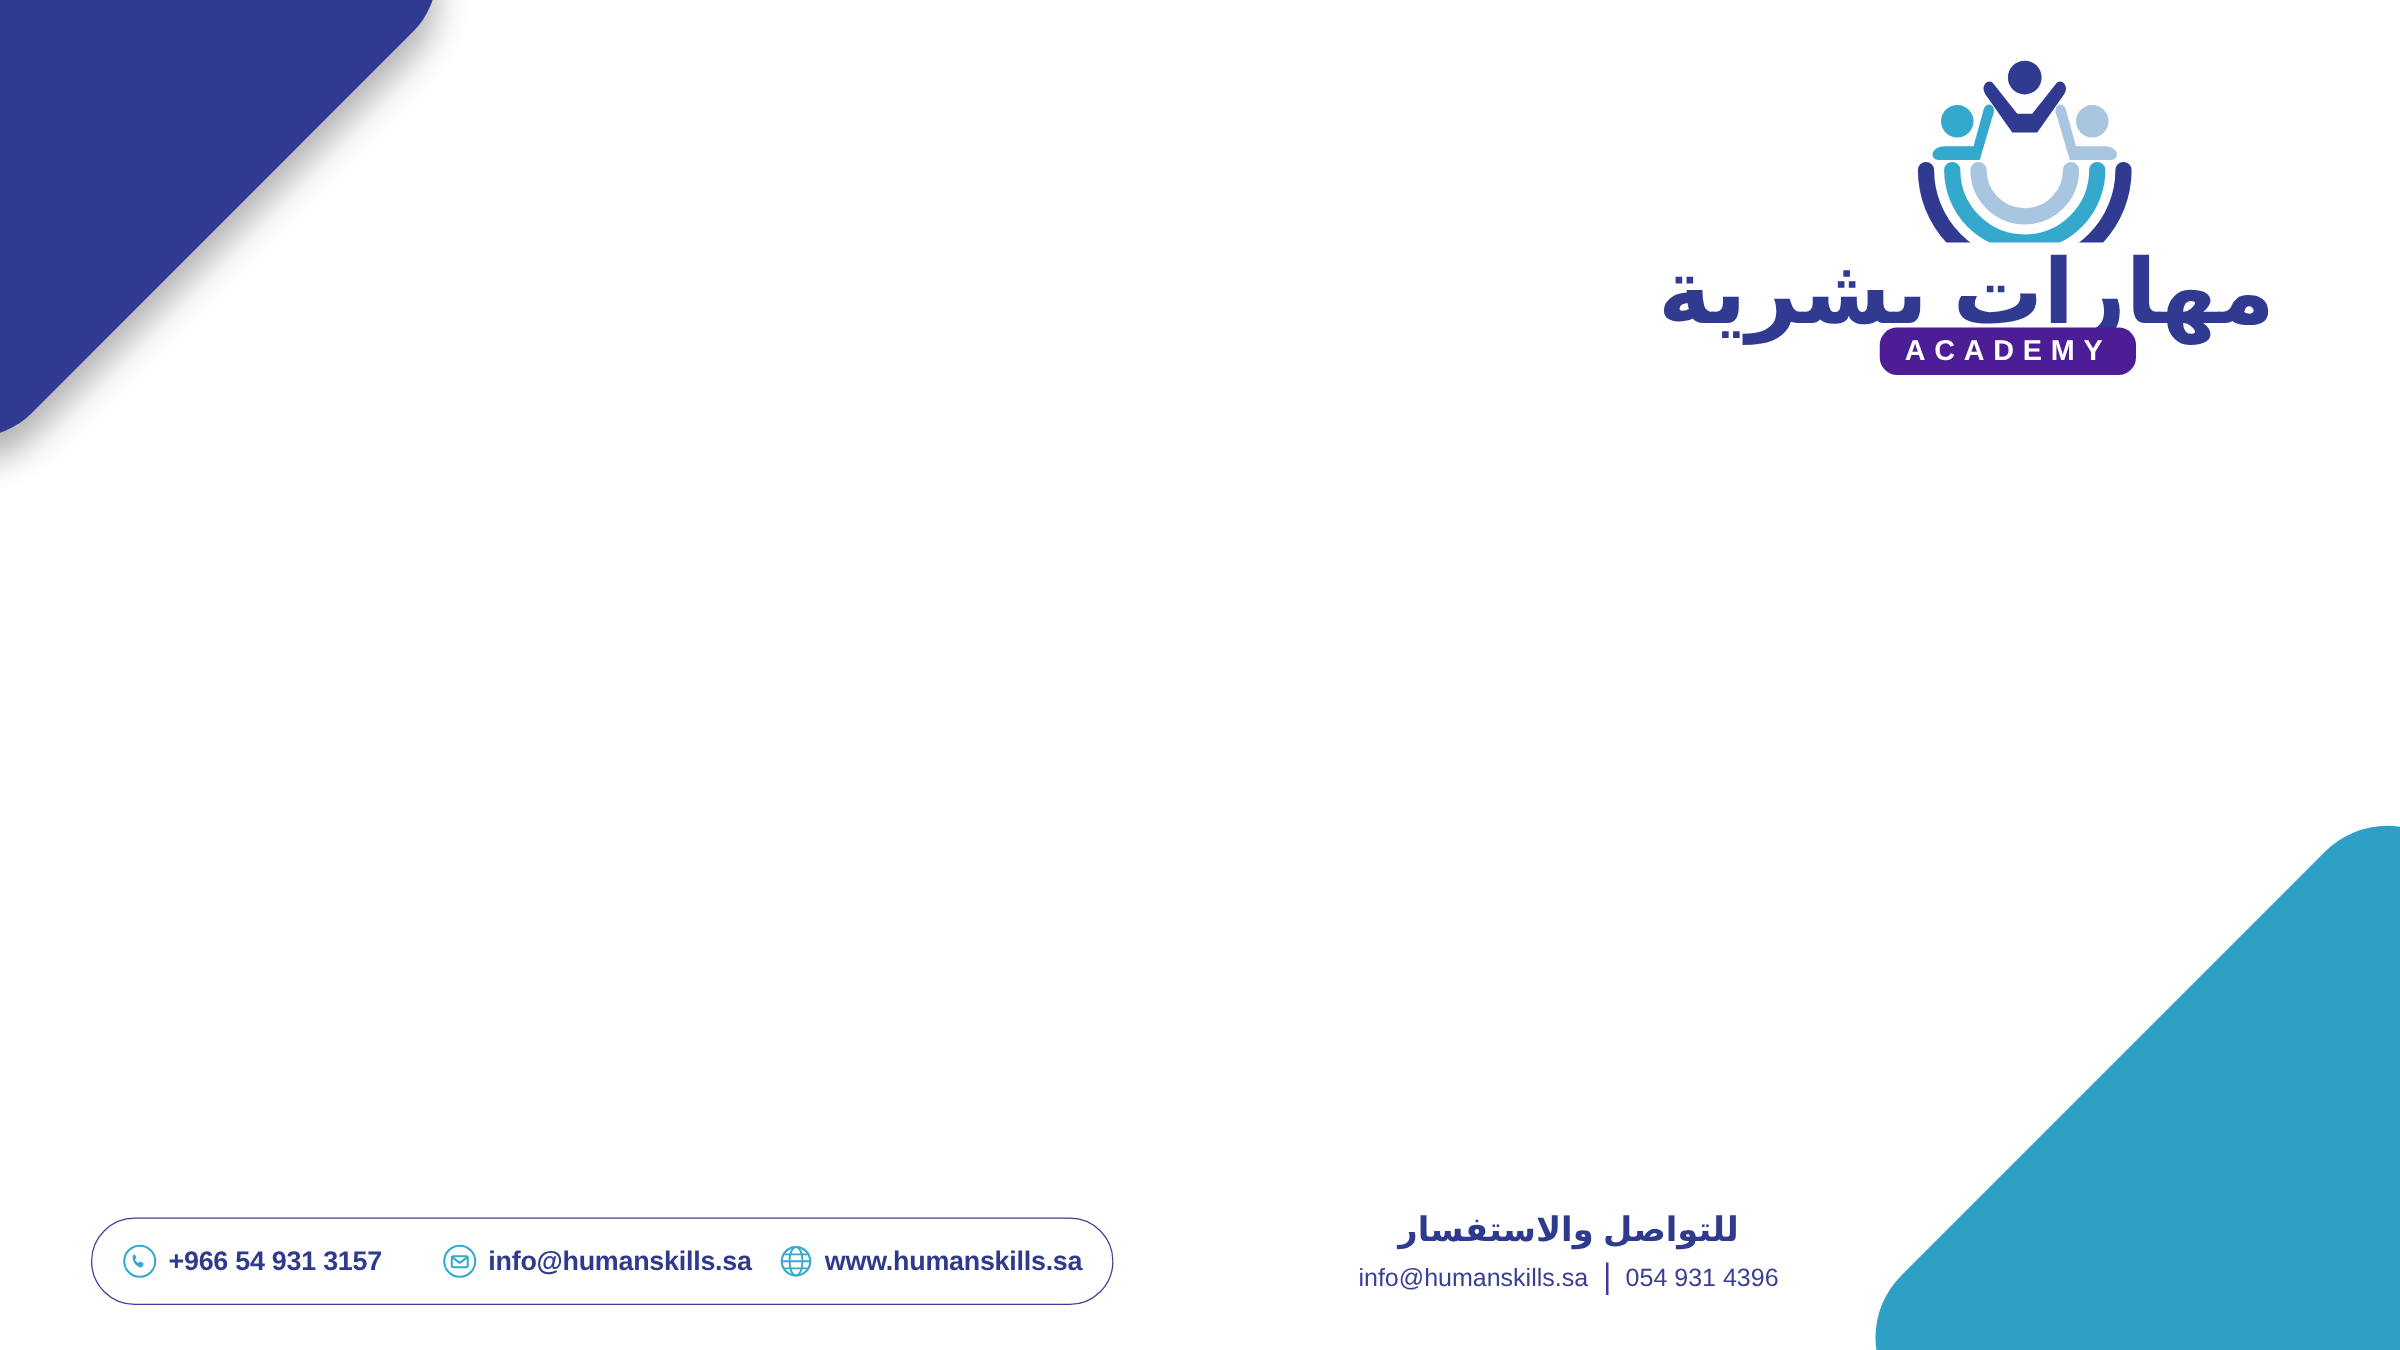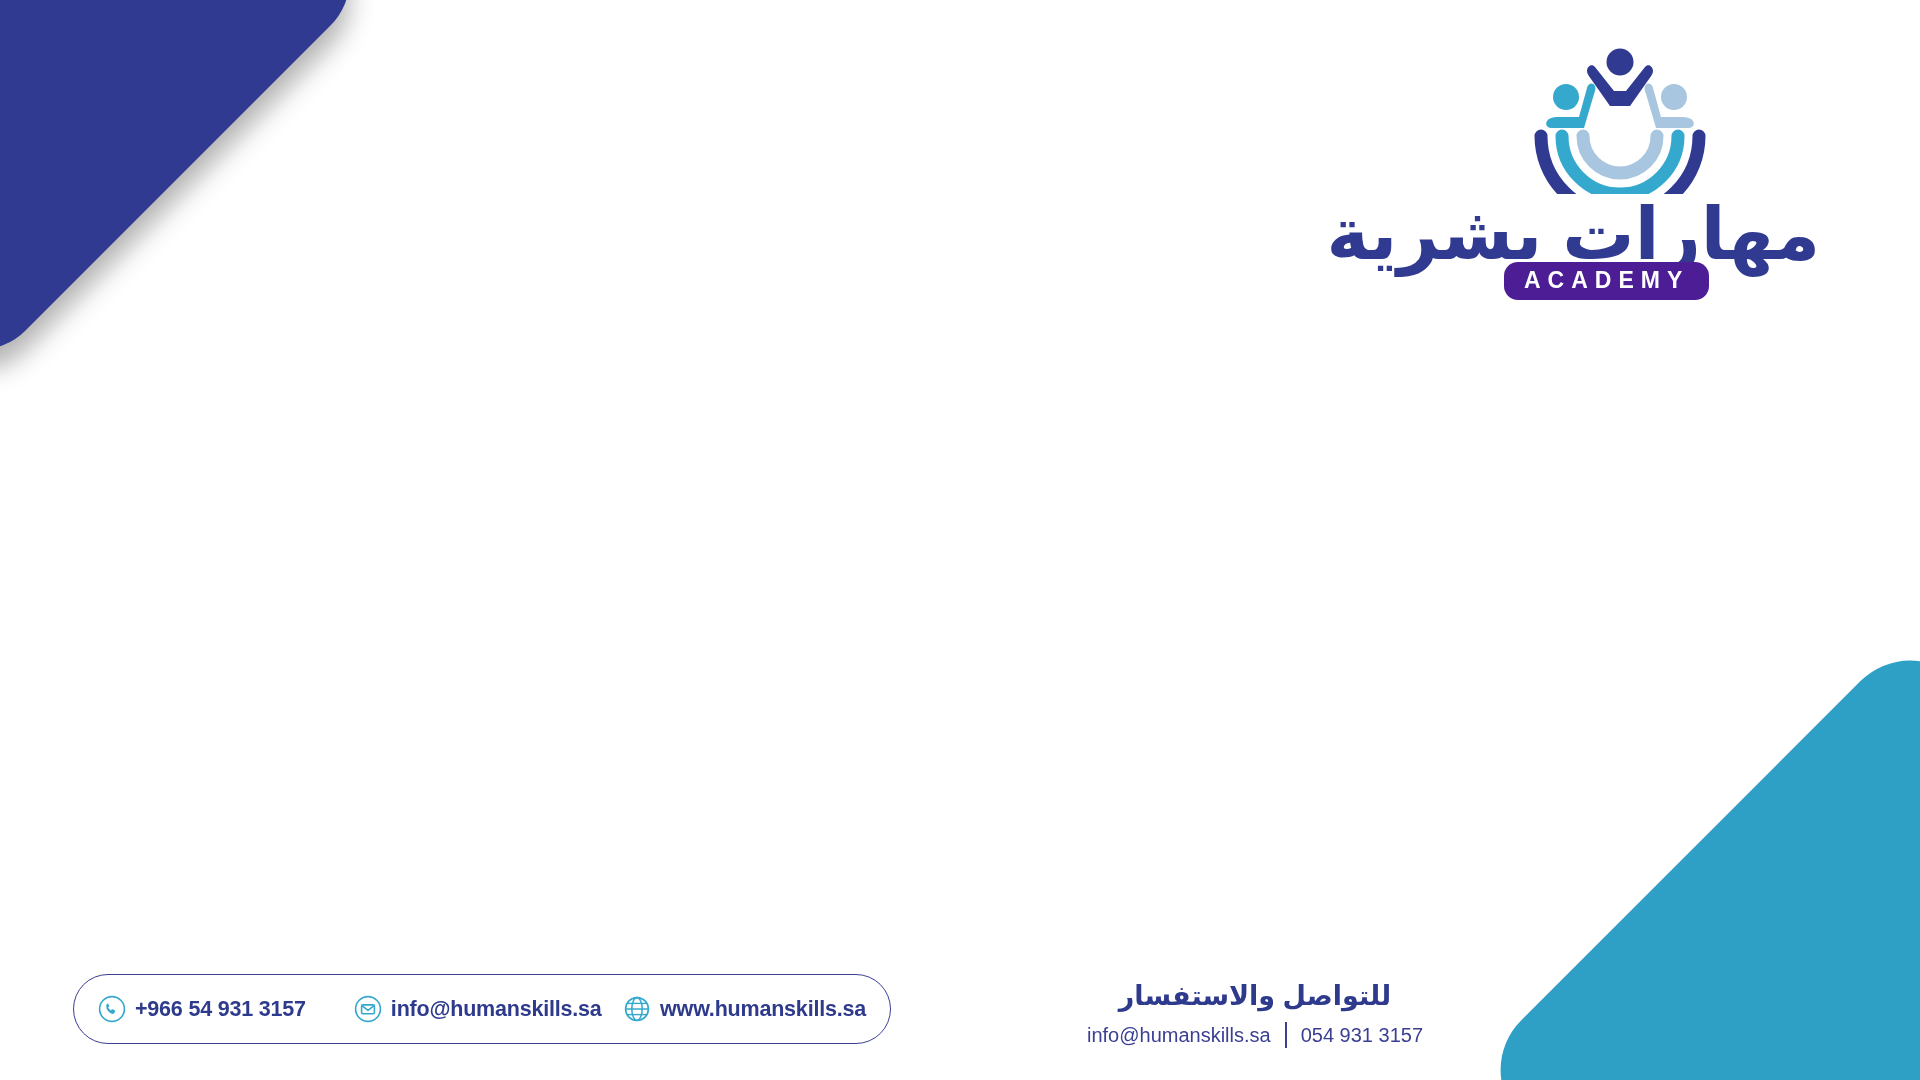--- a/index.html
+++ b/index.html
@@ -167,21 +167,20 @@
   }
 
   
   .contact-right {
     position: absolute;
     left: 1090px;
     top: 968px;
     width: 330px;
     text-align: center;
     direction: rtl;
-    margin-top: 12px;
   }
 
   .contact-right .heading {
     font-size: 27px;
     font-weight: 700;
     color: #2e3a8c;
     line-height: 1.2;
     white-space: nowrap;
   }
 
@@ -268,17 +267,17 @@
       </svg>
       <span class="label">www.humanskills.sa</span>
     </div>
   </div>
 
   <div class="contact-right">
     <div class="heading">للتواصل والاستفسار</div>
     <div class="details">
       <span>info@humanskills.sa</span>
       <span class="divider"></span>
-      <span>054 931 3157</span>
+      <span>054 931 4396</span>
     </div>
   </div>
 
 </div>
 
 </body></html>

